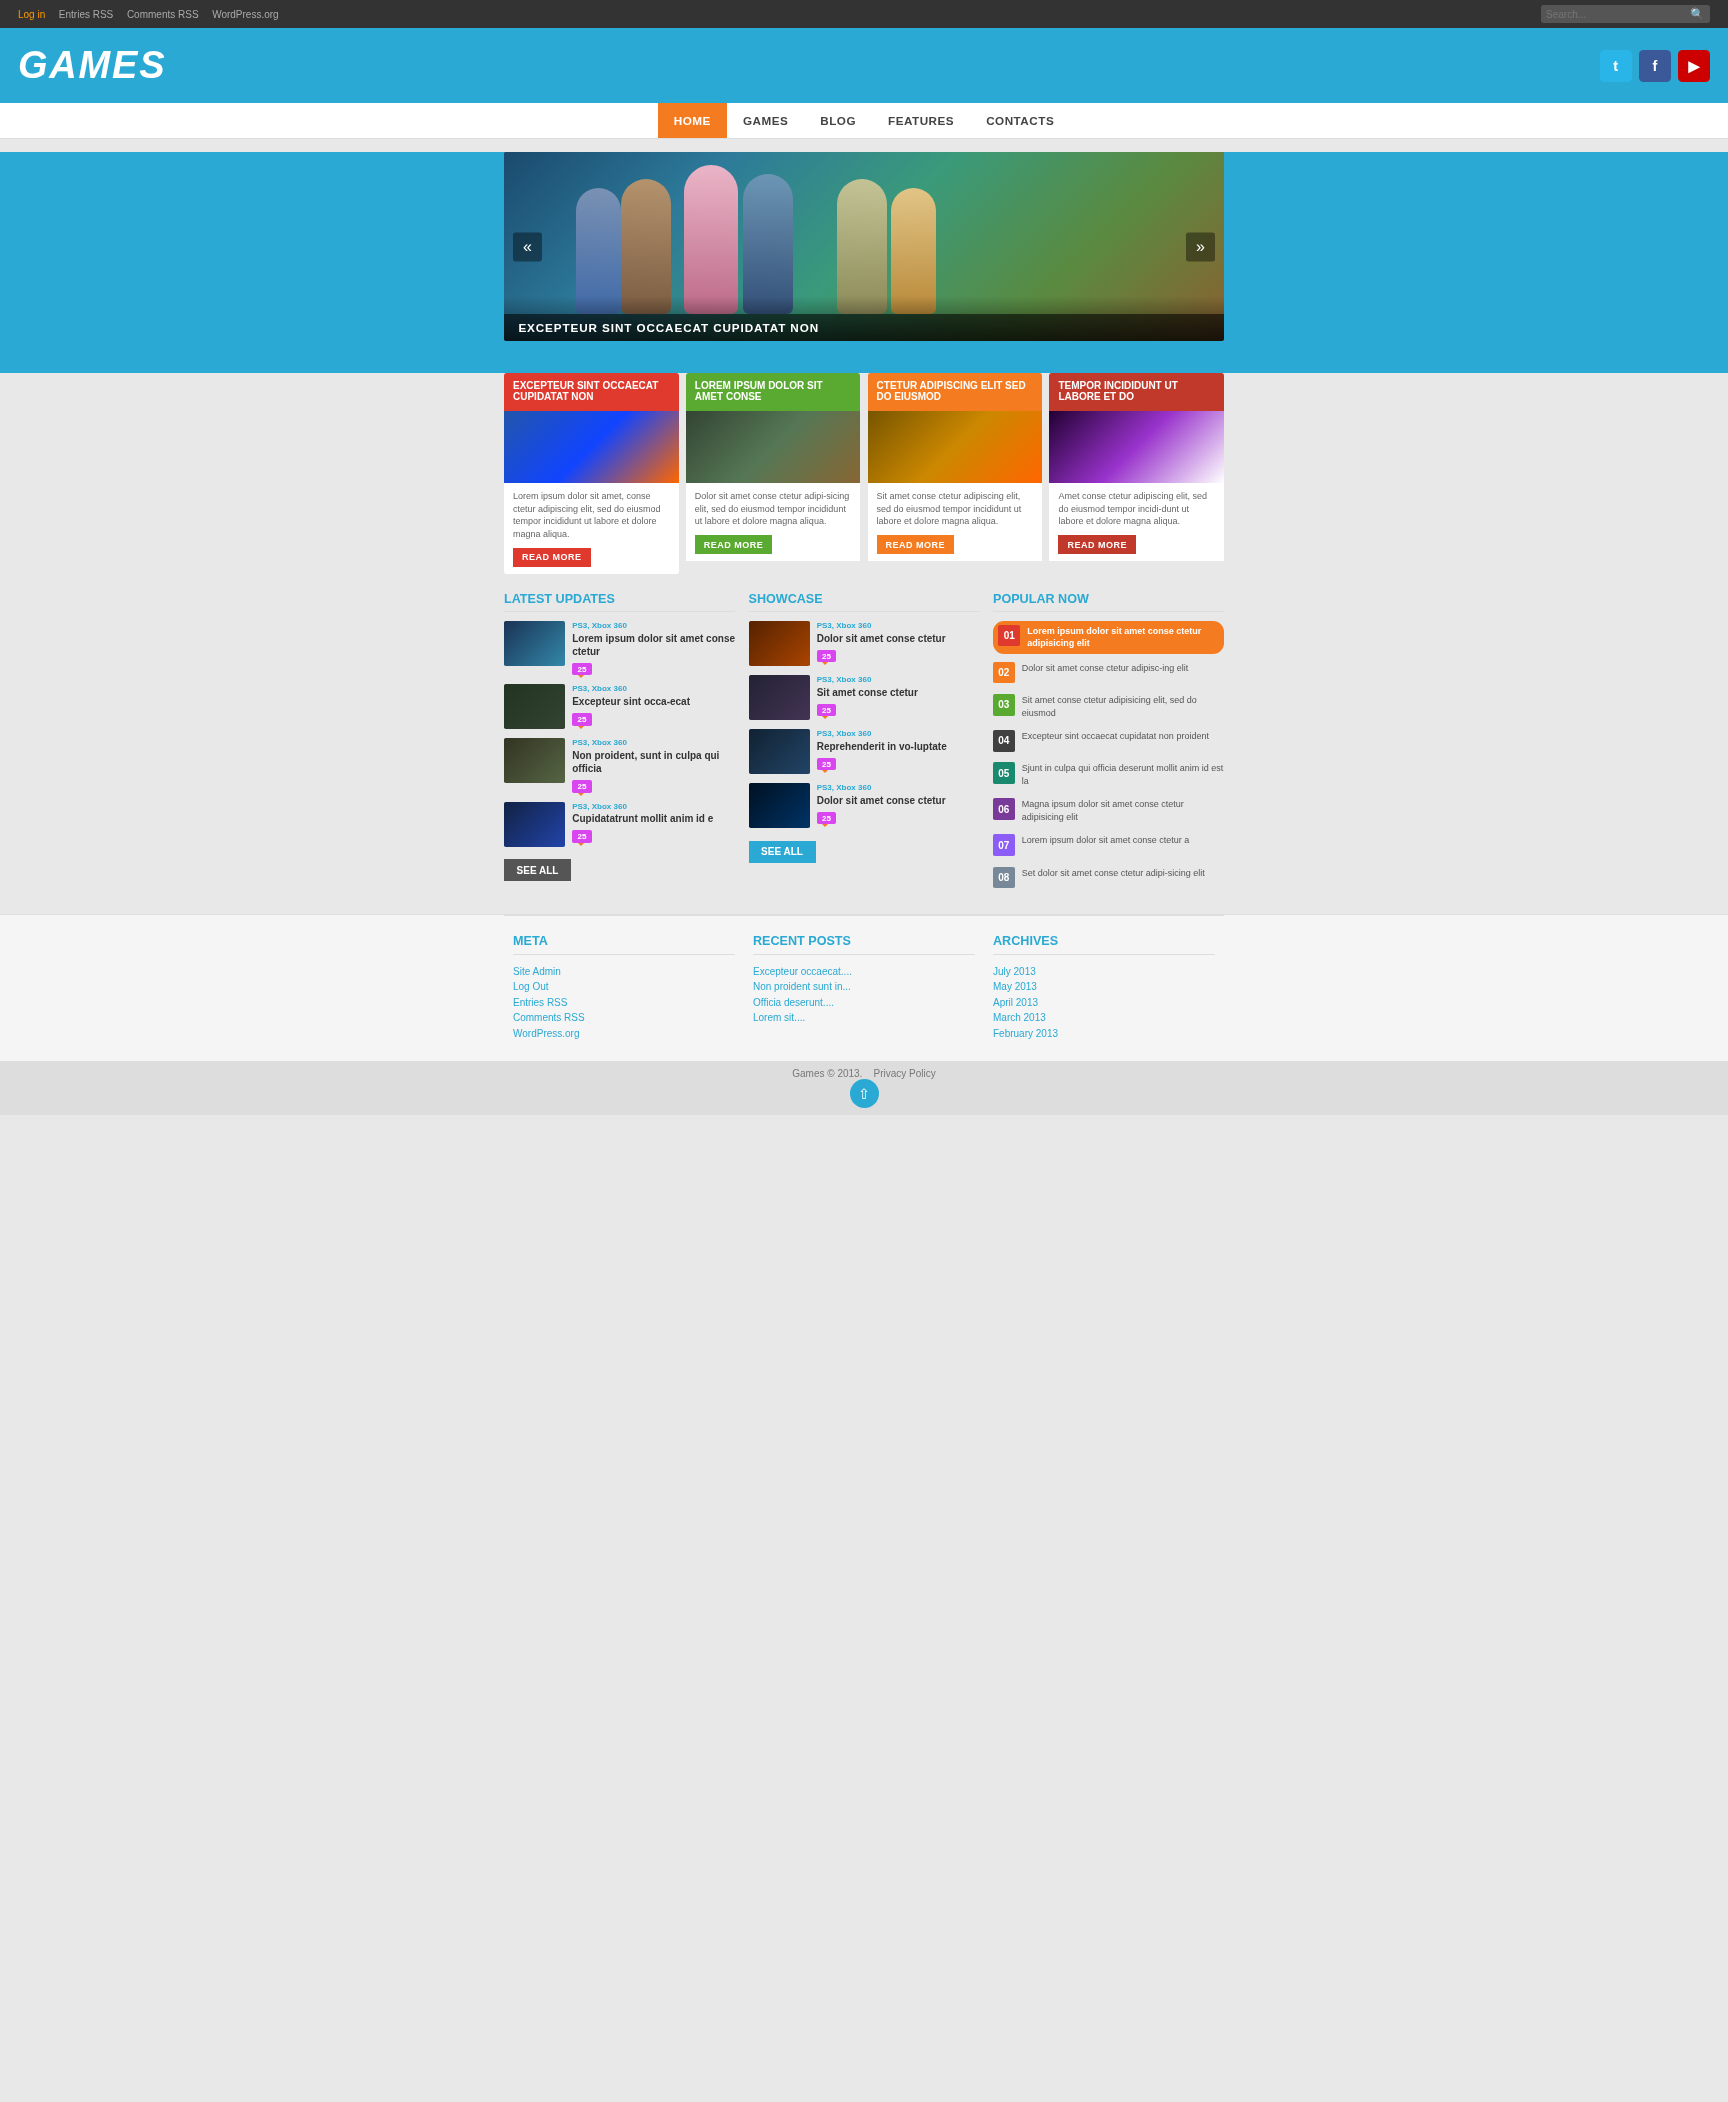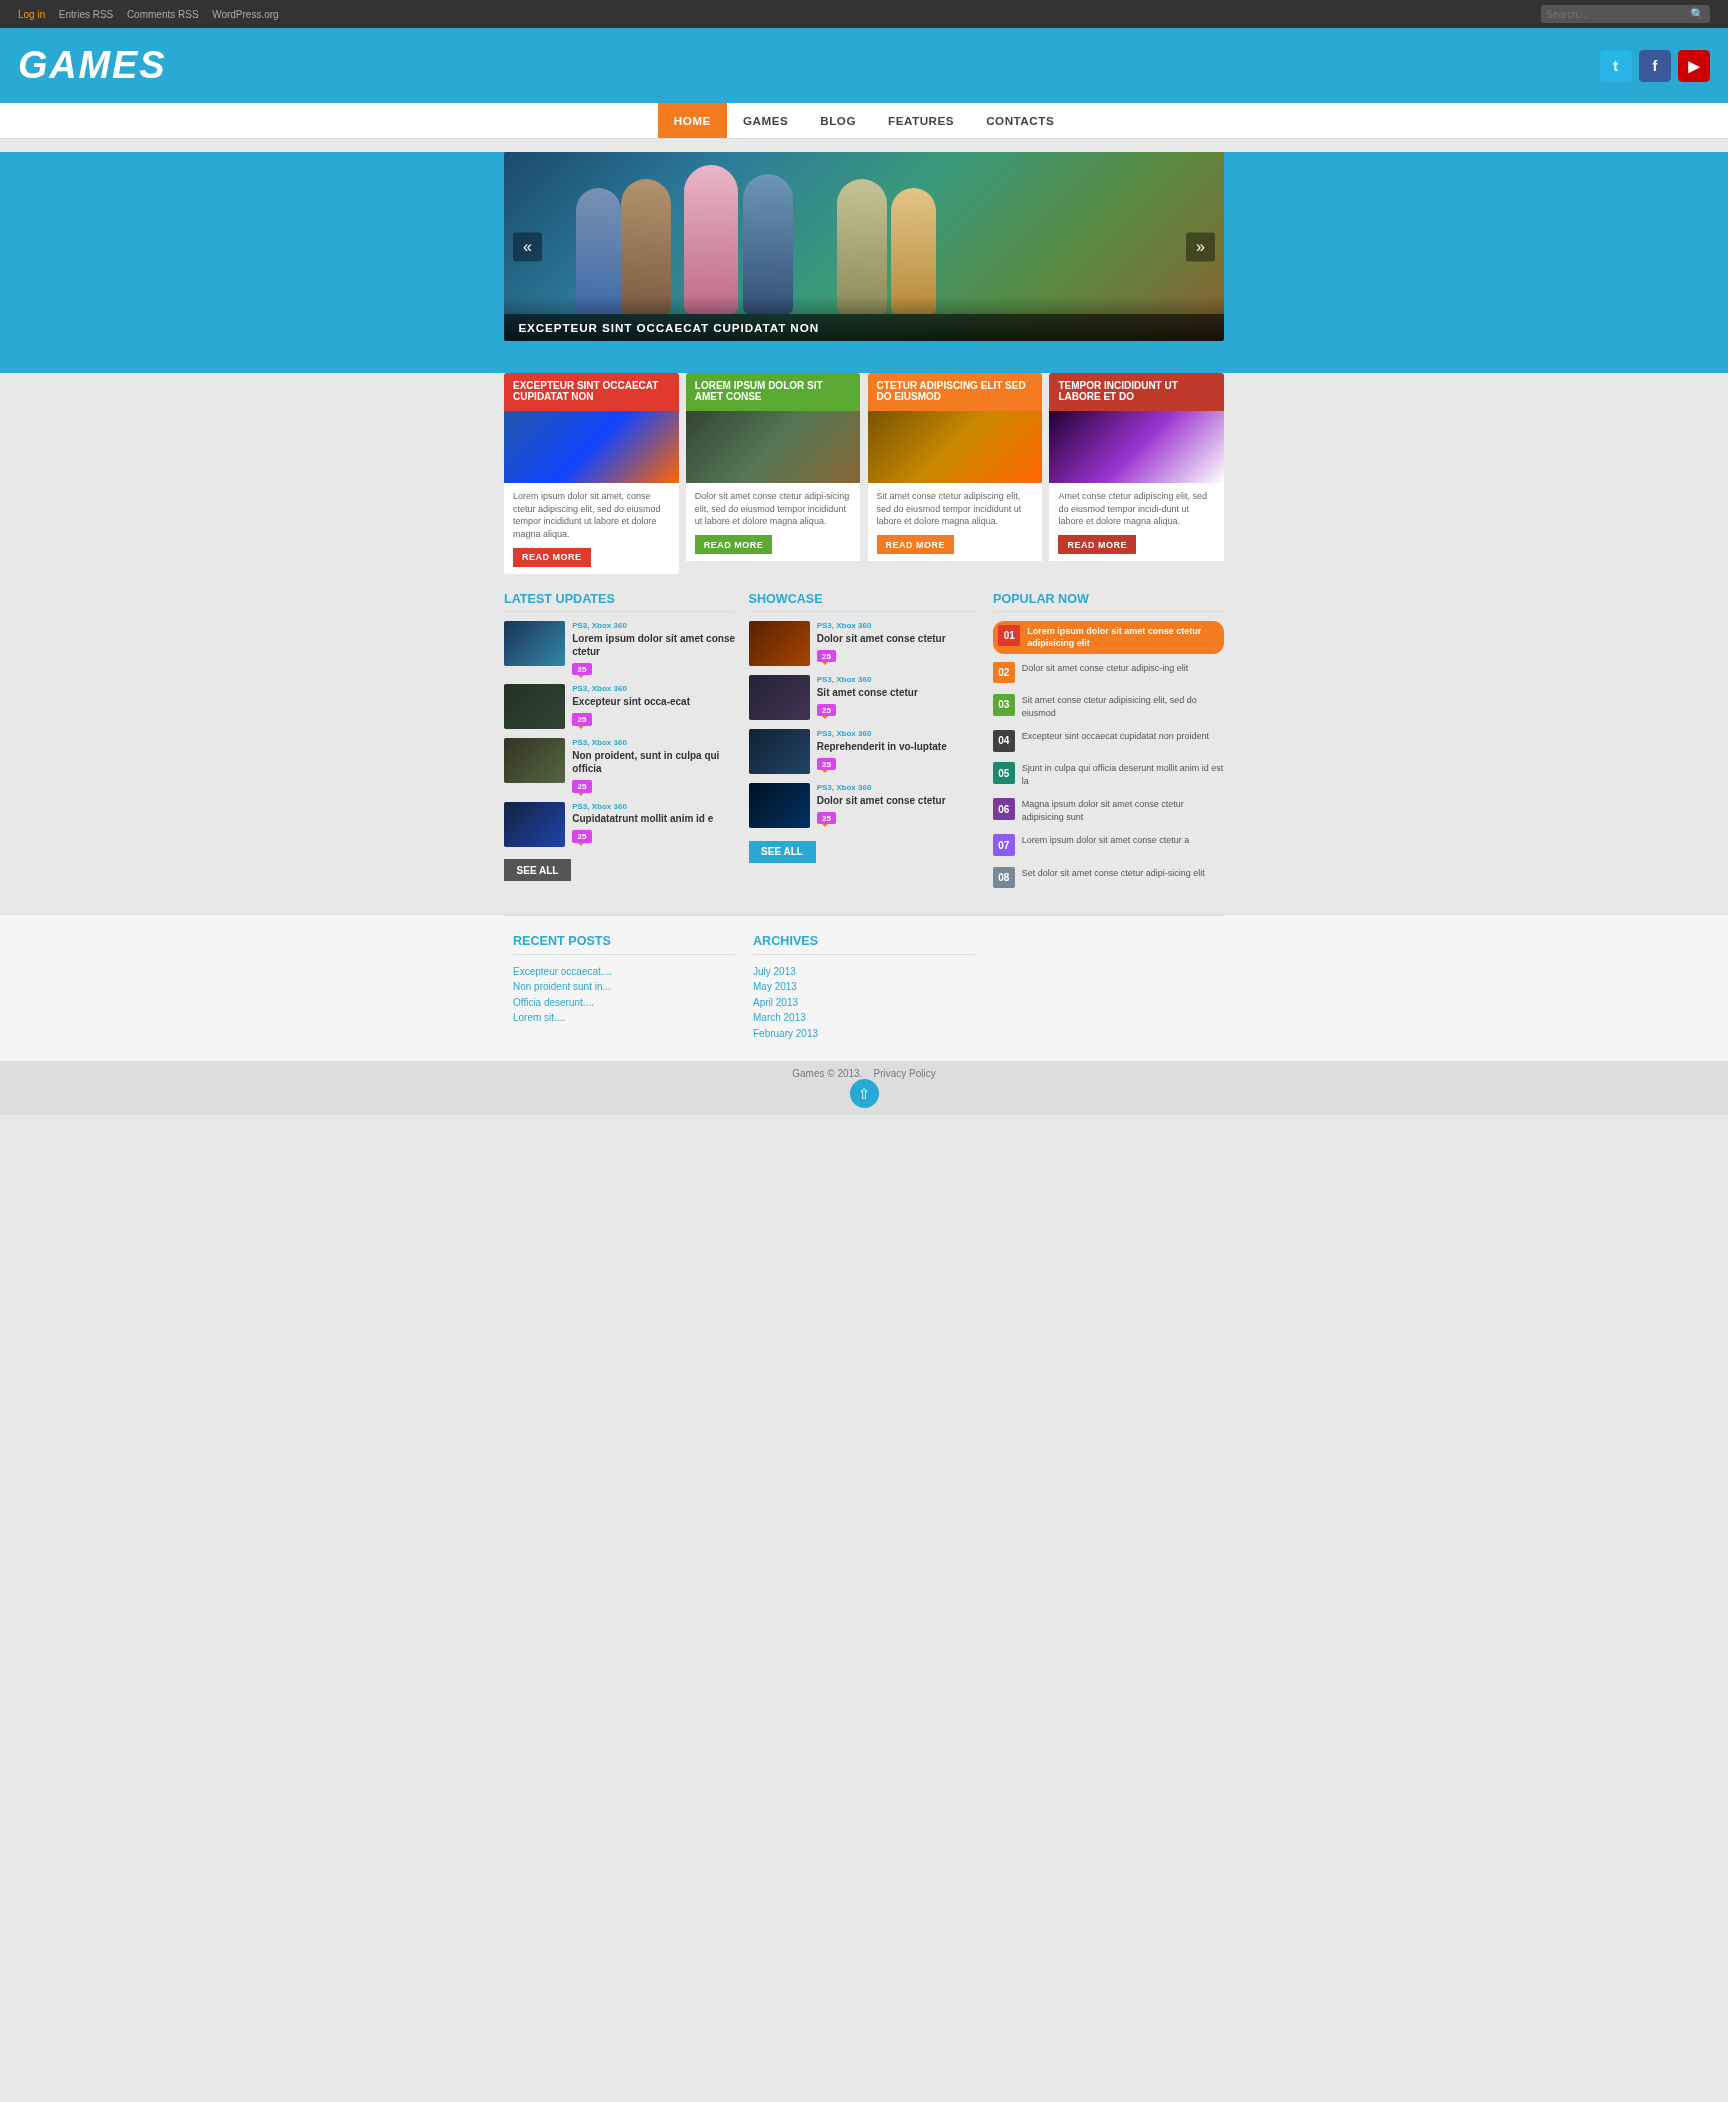--- a/index.html
+++ b/index.html
@@ -580,40 +580,48 @@
       <div class="popular-item" style="padding:2.7px 0;">
         <div class="popular-num pn-blue">04</div>
         <div class="popular-text">Excepteur sint occaecat cupidatat non proident</div>
       </div>
       <div class="popular-item" style="padding:2.7px 0;">
         <div class="popular-num pn-teal">05</div>
         <div class="popular-text">Sjunt in culpa qui officia deserunt mollit anim id est la</div>
       </div>
       <div class="popular-item" style="padding:2.7px 0;">
         <div class="popular-num pn-purple">06</div>
-        <div class="popular-text">Magna ipsum dolor sit amet conse ctetur adipisicing sunt</div>
+        <div class="popular-text">Magna ipsum dolor sit amet conse ctetur adipisicing elit</div>
       </div>
       <div class="popular-item" style="padding:2.7px 0;">
         <div class="popular-num pn-darkblue">07</div>
         <div class="popular-text">Lorem ipsum dolor sit amet conse ctetur a</div>
       </div>
       <div class="popular-item" style="padding:2.7px 0;">
         <div class="popular-num pn-gray">08</div>
         <div class="popular-text">Set dolor sit amet conse ctetur adipi-sicing elit</div>
       </div>
     </div>
 
   </div>
 </div>
 </div>
 
 <div style="background:#f5f5f5; border-top:1.8px solid #ddd;">
 <div class="main-wrapper">
   <div class="footer-top">
 
+    <div>
+      <div class="footer-section-title">META</div>
+      <a class="footer-link">Site Admin</a>
+      <a class="footer-link">Log Out</a>
+      <a class="footer-link">Entries RSS</a>
+      <a class="footer-link">Comments RSS</a>
+      <a class="footer-link">WordPress.org</a>
+    </div>
 
     <div>
       <div class="footer-section-title">RECENT POSTS</div>
       <a class="footer-link">Excepteur occaecat....</a>
       <a class="footer-link">Non proident sunt in...</a>
       <a class="footer-link">Officia deserunt....</a>
       <a class="footer-link">Lorem sit....</a>
     </div>
 
     <div>

